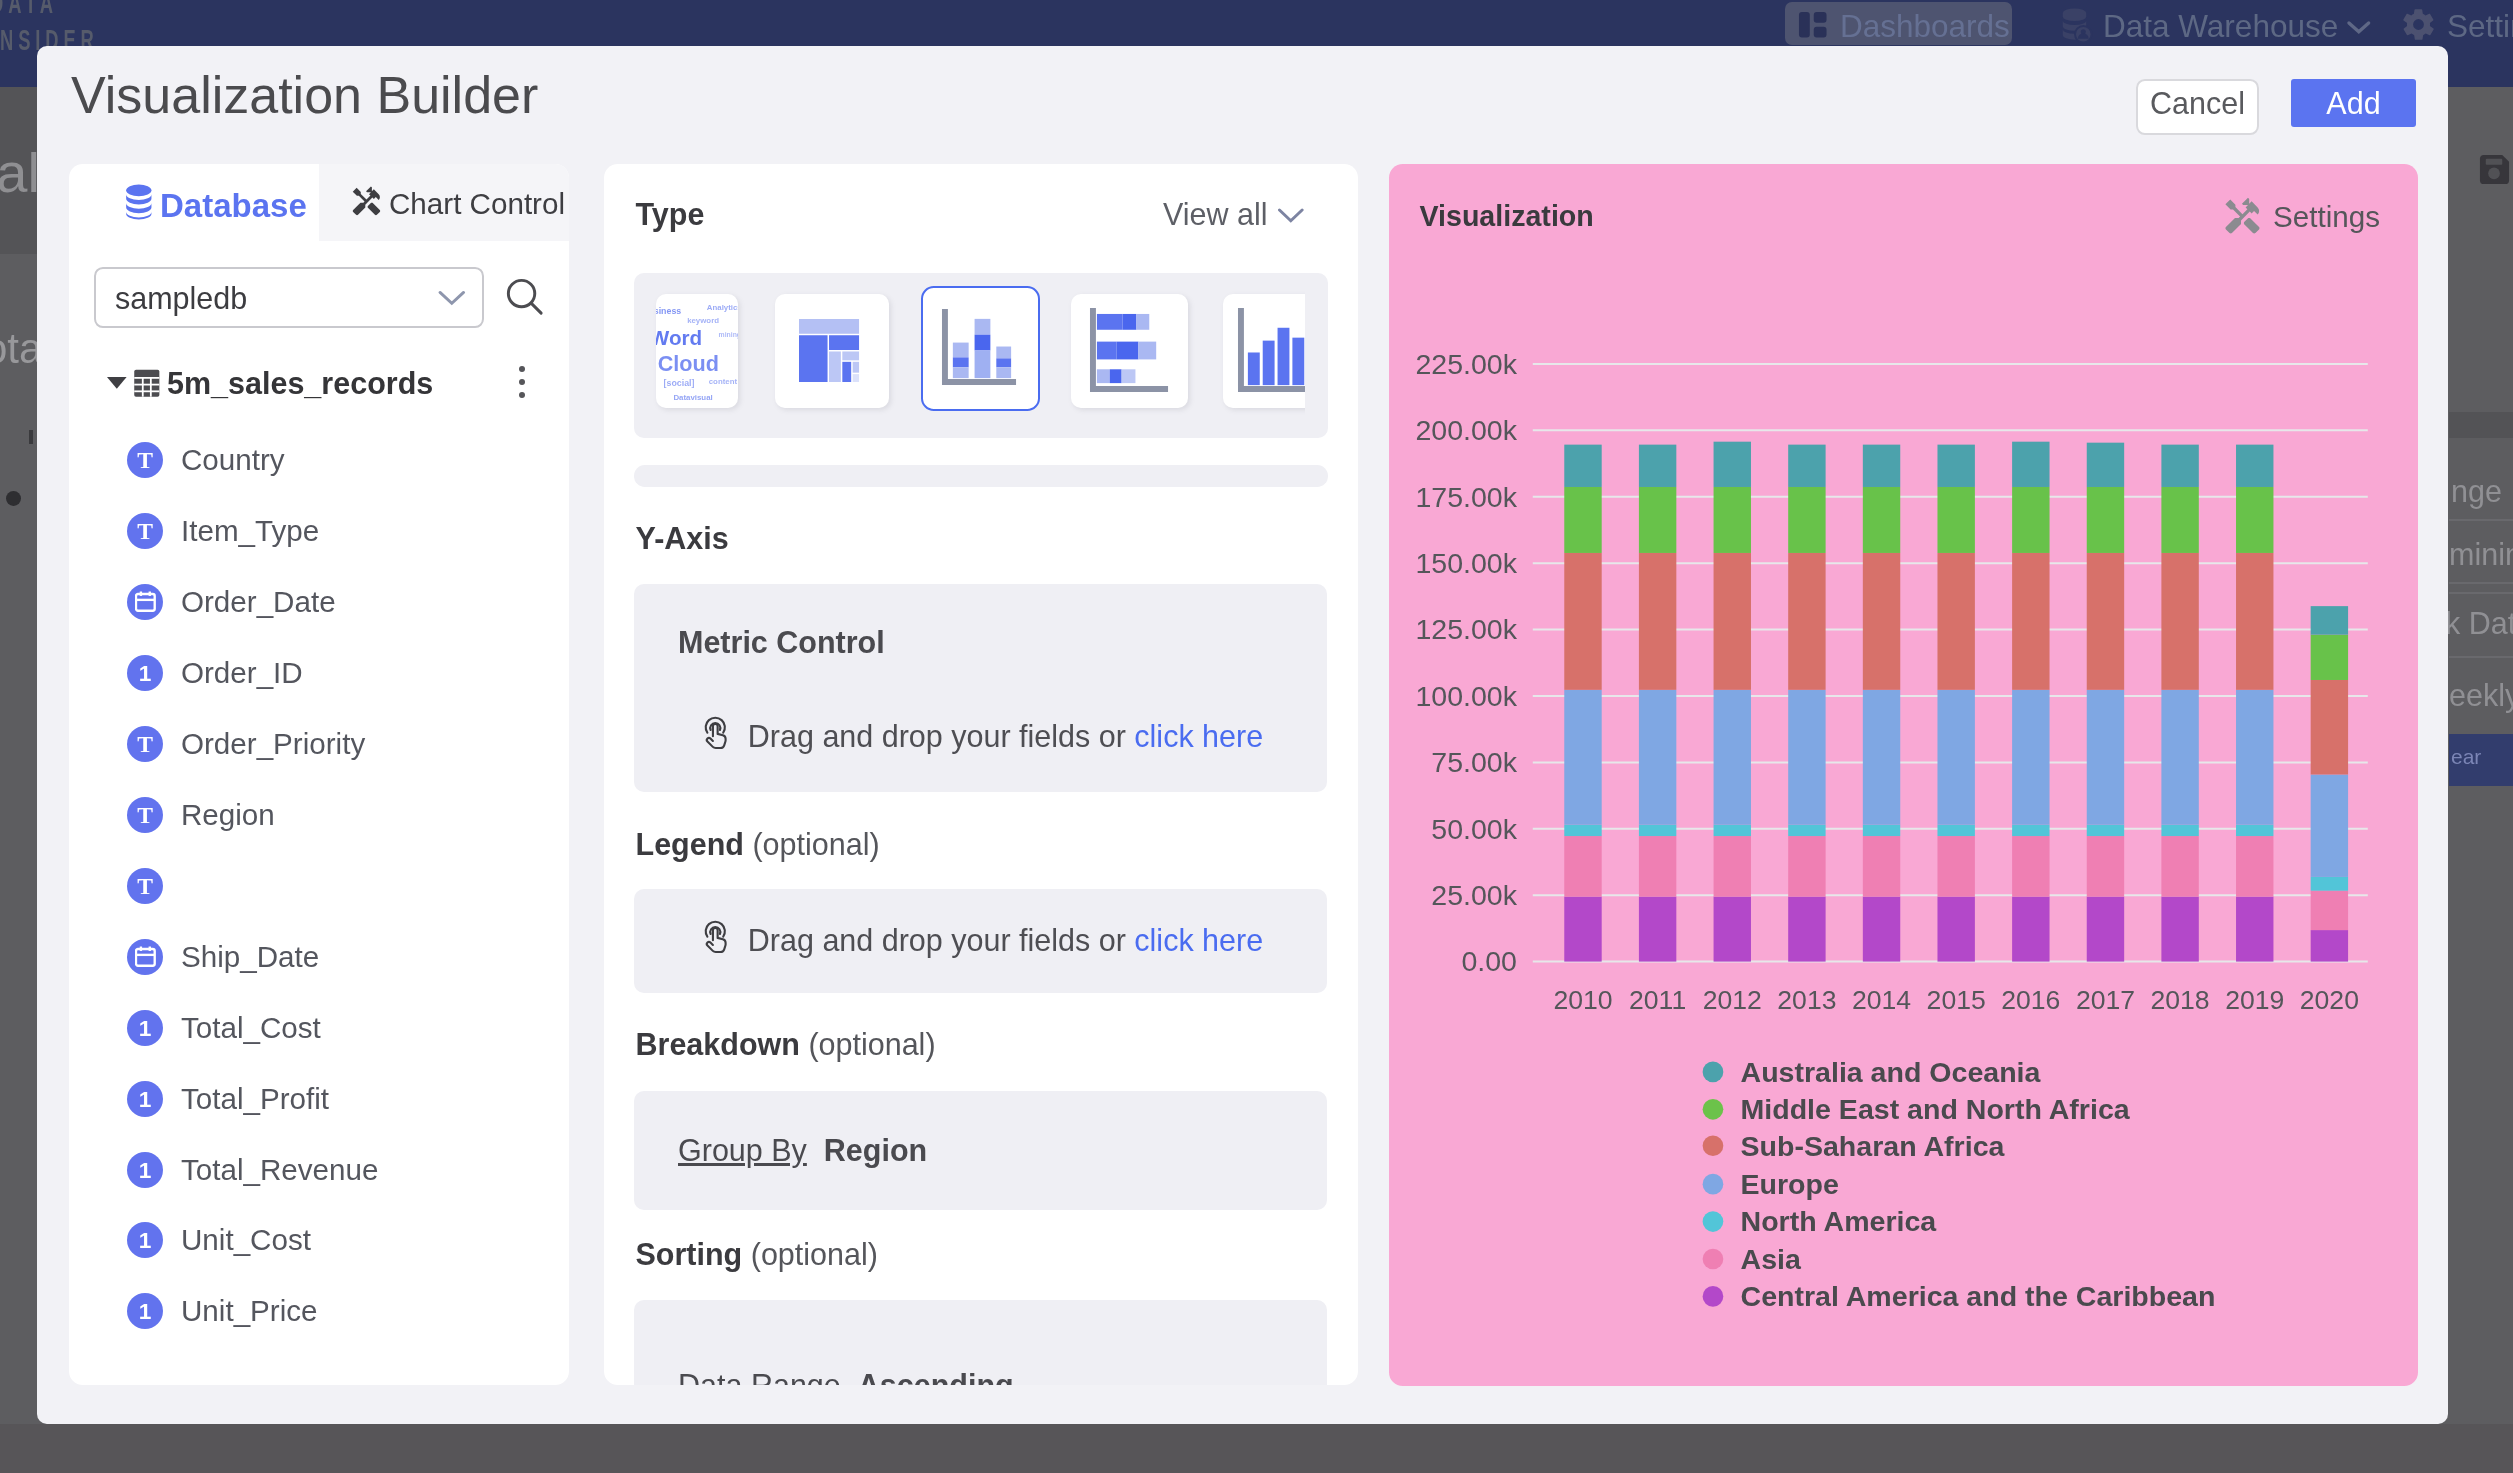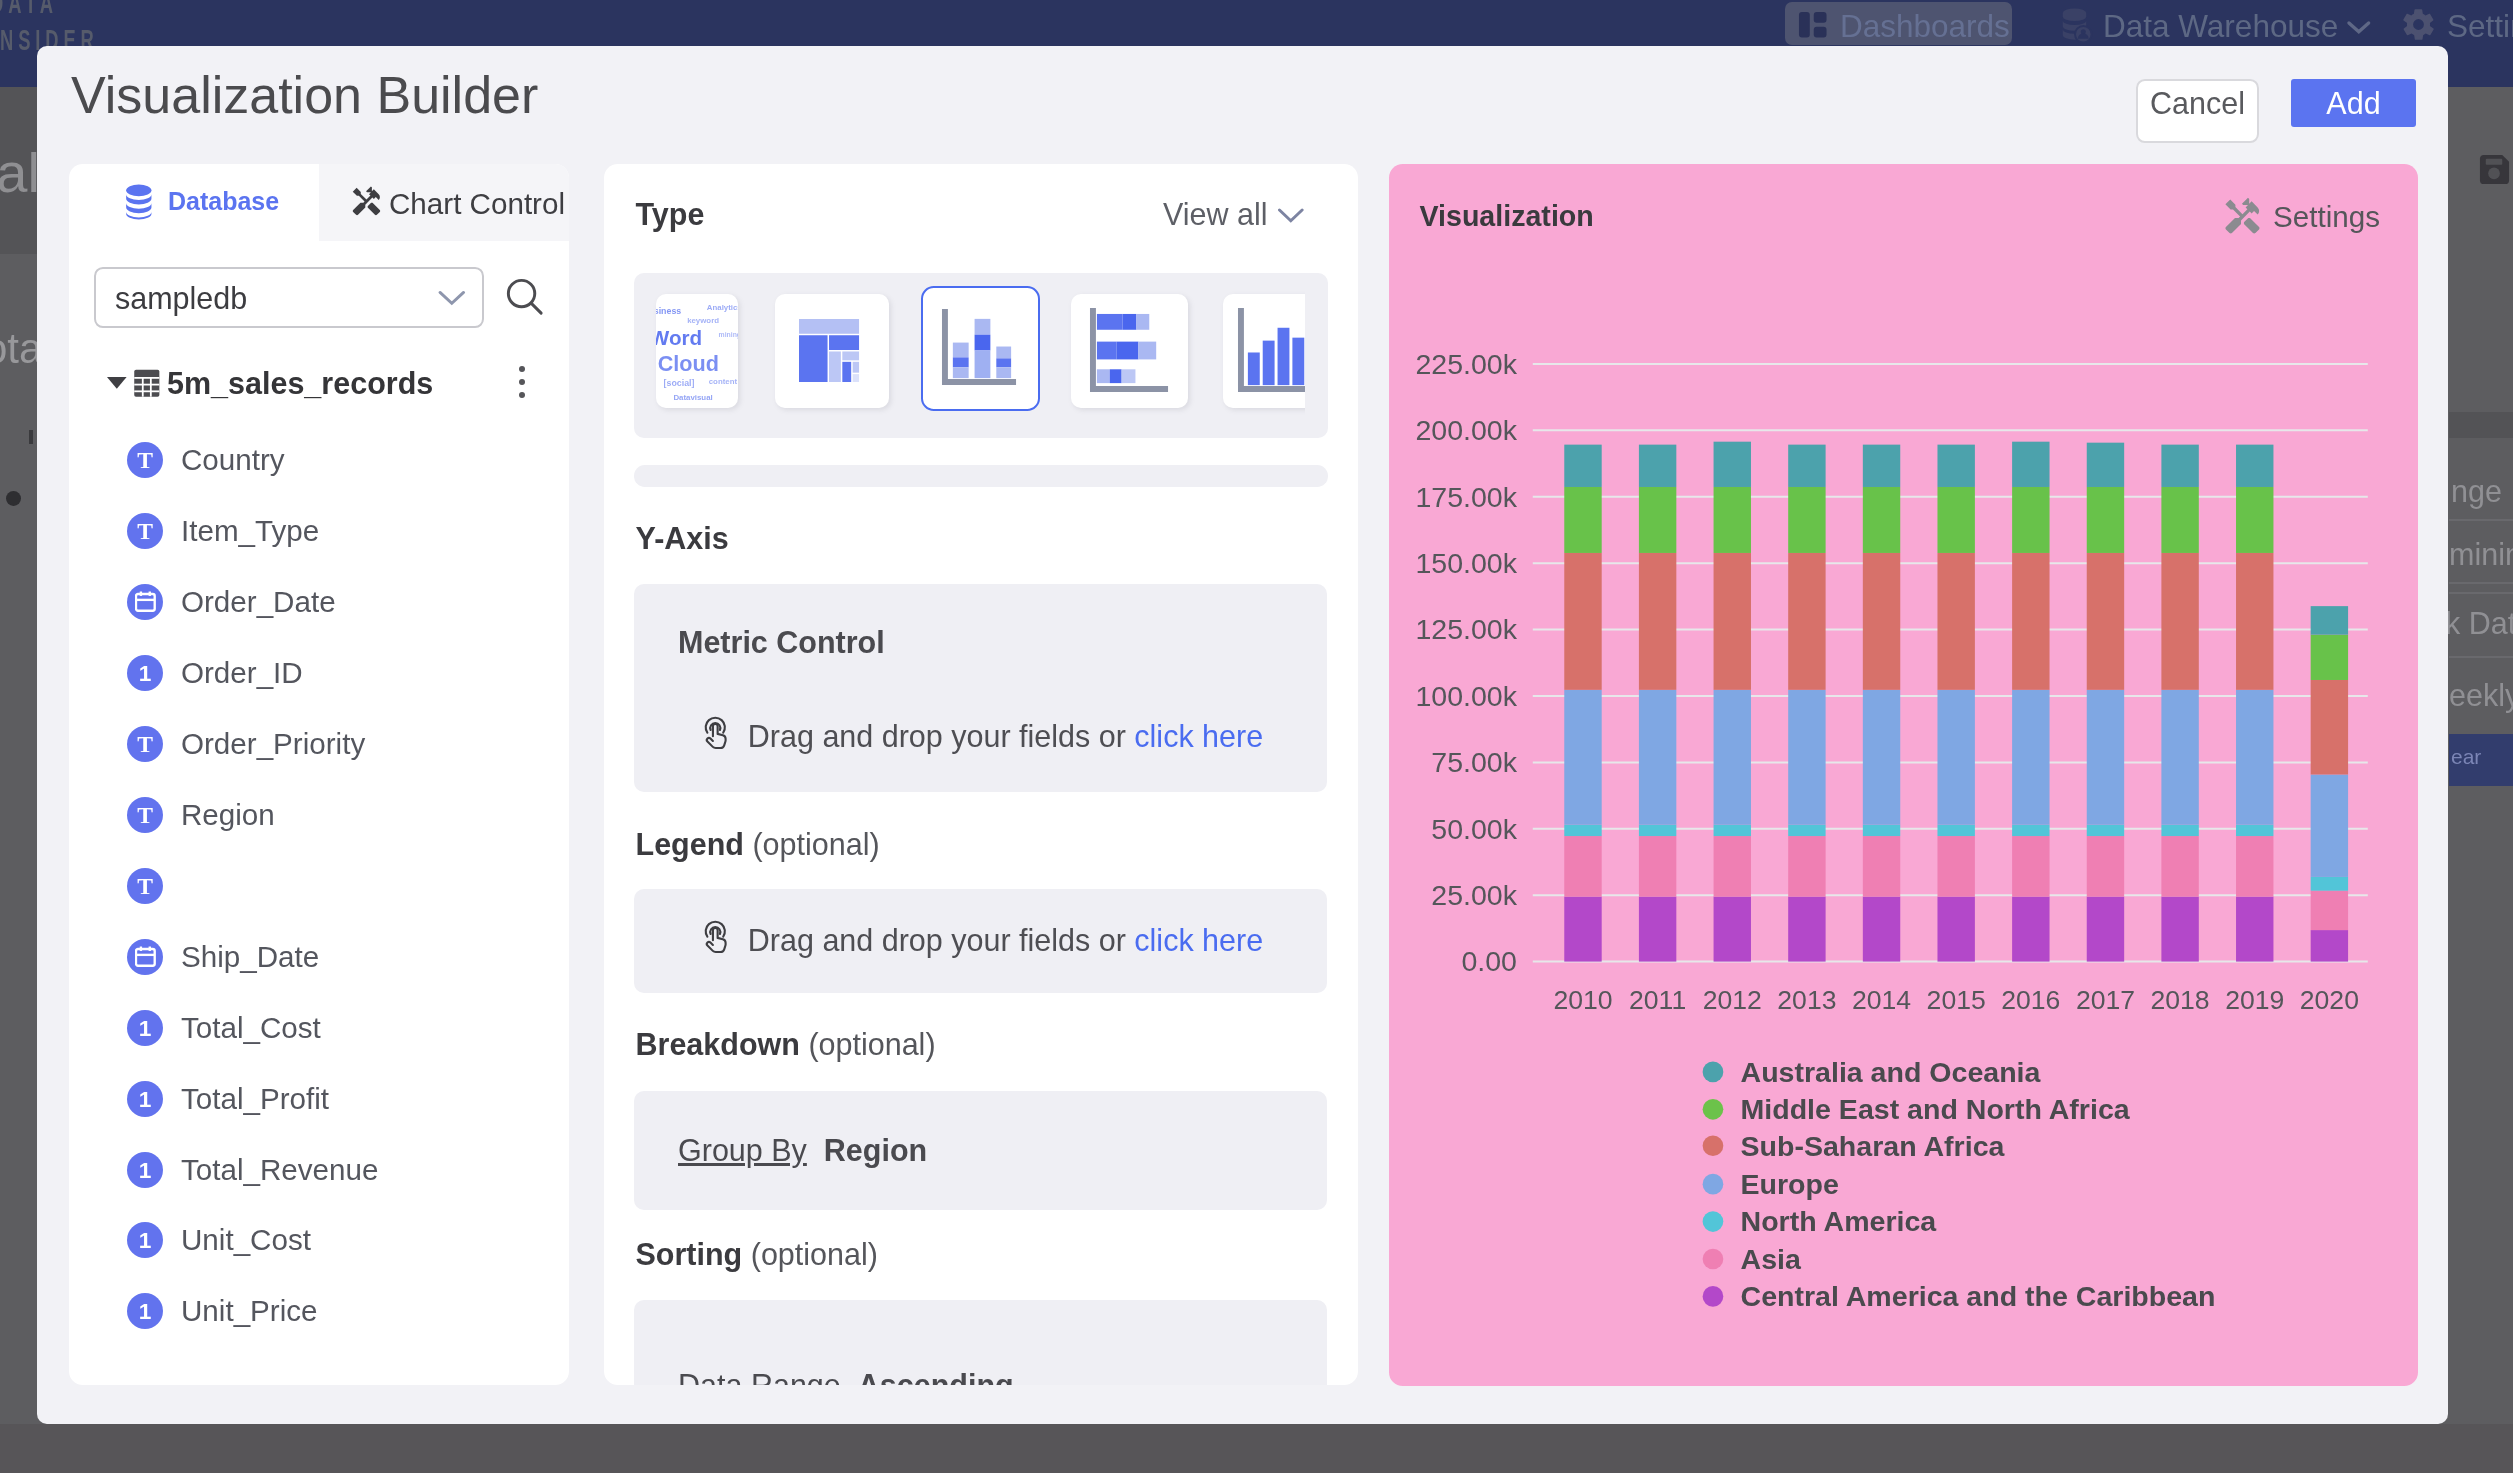--- a/index.html
+++ b/index.html
@@ -62,35 +62,35 @@
 <div class="ab" style="left:2445px;top:606px;font-size:30.5px;color:#909094;">k Date</div>
 <div class="ab" style="left:2449px;top:656px;width:65px;height:2px;background:#69696d;"></div>
 <div class="ab" style="left:2449px;top:678px;font-size:30.5px;color:#909094;">eekly</div>
 <div class="ab" style="left:2449px;top:734px;width:65px;height:52px;background:#323d6d;"></div>
 <div class="ab" style="left:2451px;top:745px;font-size:21px;color:#7b85b5;">ear</div>
 
 <div class="ab" style="left:0;top:1424px;width:2514px;height:49px;background:#575558;"></div>
 
 <div class="ab" style="left:37px;top:46px;width:2411px;height:1378px;background:#f2f2f6;border-radius:9.9px;"></div>
 <div class="ab" style="left:71px;top:65px;font-size:52px;color:#4b4b4e;">Visualization Builder</div>
-<div class="ab" style="left:2136px;top:79px;width:123px;height:64px;background:#fff;border:2px solid #d9d9dd;border-radius:8.9px;box-sizing:border-box;font-size:30.5px;color:#595a5e;text-align:center;line-height:44px;">Cancel</div>
+<div class="ab" style="left:2136px;top:79px;width:123px;height:56px;background:#fff;border:2px solid #d9d9dd;border-radius:8.9px;box-sizing:border-box;font-size:30.5px;color:#595a5e;text-align:center;line-height:44px;">Cancel</div>
 <div class="ab" style="left:2291px;top:79px;width:125px;height:48px;background:#5b74f0;border-radius:3px;font-size:30.5px;color:#fff;text-align:center;line-height:48px;">Add</div>
 
 <div class="ab" style="left:69px;top:164px;width:500px;height:1221px;background:#fff;border-radius:13.8px;"></div>
 <div class="ab" style="left:319px;top:164px;width:250px;height:77px;background:#f5f5f8;border-radius:0 13.8px 0 0;"></div>
 
 <svg class="ab" style="left:124px;top:184px;" width="29.6" height="36" viewBox="0 0 30 37">
   <g fill="#5b74f0">
    <ellipse cx="15" cy="6.5" rx="13" ry="6"></ellipse>
    <path d="M2 10.5 a13 6 0 0 0 26 0 v4.5 a13 6 0 0 1 -26 0 z"></path>
    <path d="M2 19.5 a13 6 0 0 0 26 0 v4.5 a13 6 0 0 1 -26 0 z"></path>
    <path d="M2 28.5 a13 6 0 0 0 26 0 v2 a13 6 0 0 1 -26 0 z"></path>
   </g>
 </svg>
-<div class="ab" style="left:160px;top:187px;font-size:25px;font-weight:bold;color:#5b74f0;margin-left:8px;">Database</div>
+<div class="ab" style="left:160px;top:187px;font-size:33px;font-weight:bold;color:#5b74f0;">Database</div>
 
 <svg class="ab" style="left:350px;top:185px;" width="33" height="33" viewBox="0 0 24 24">
   <path fill="#3e3e42" d="M21.67 18.17l-5.3-5.3h-.99l-2.54 2.54v.99l5.3 5.3c.39.39 1.02.39 1.41 0l2.12-2.12c.39-.39.39-1.03 0-1.41zM17.34 10.19l1.41-1.41 2.12 2.12c1.17-1.17 1.17-3.07 0-4.24l-3.54-3.54-1.41 1.41V1.71l-.7-.71-3.54 3.54.71.71h2.83l-1.41 1.41 1.06 1.06-2.89 2.89-4.13-4.13V5.06L4.83 2.04 2 4.87 5.03 7.9h1.41l4.13 4.13-.85.85H7.6l-5.3 5.3c-.39.39-.39 1.02 0 1.41l2.12 2.12c.39.39 1.02.39 1.41 0l5.3-5.3v-2.12l5.15-5.15 1.06 1.05z"></path>
 </svg>
 <div class="ab" style="left:389px;top:187px;font-size:29.6px;font-weight:normal;color:#3e3e42;">Chart Control</div>
 
 <div class="ab" style="left:94px;top:267px;width:390px;height:61px;background:#fff;border:2px solid #c9c9ce;border-radius:8.9px;box-sizing:border-box;"></div>
 <div class="ab" style="left:115px;top:281px;font-size:30.5px;color:#3c3c40;">sampledb</div>
 <svg class="ab" style="left:437px;top:290px;" width="29.6" height="16.7" viewBox="0 0 30 17">
   <path d="M3 2.5 L15 13.5 L27 2.5" fill="none" stroke="#8e96ad" stroke-width="3" stroke-linecap="round"></path>

